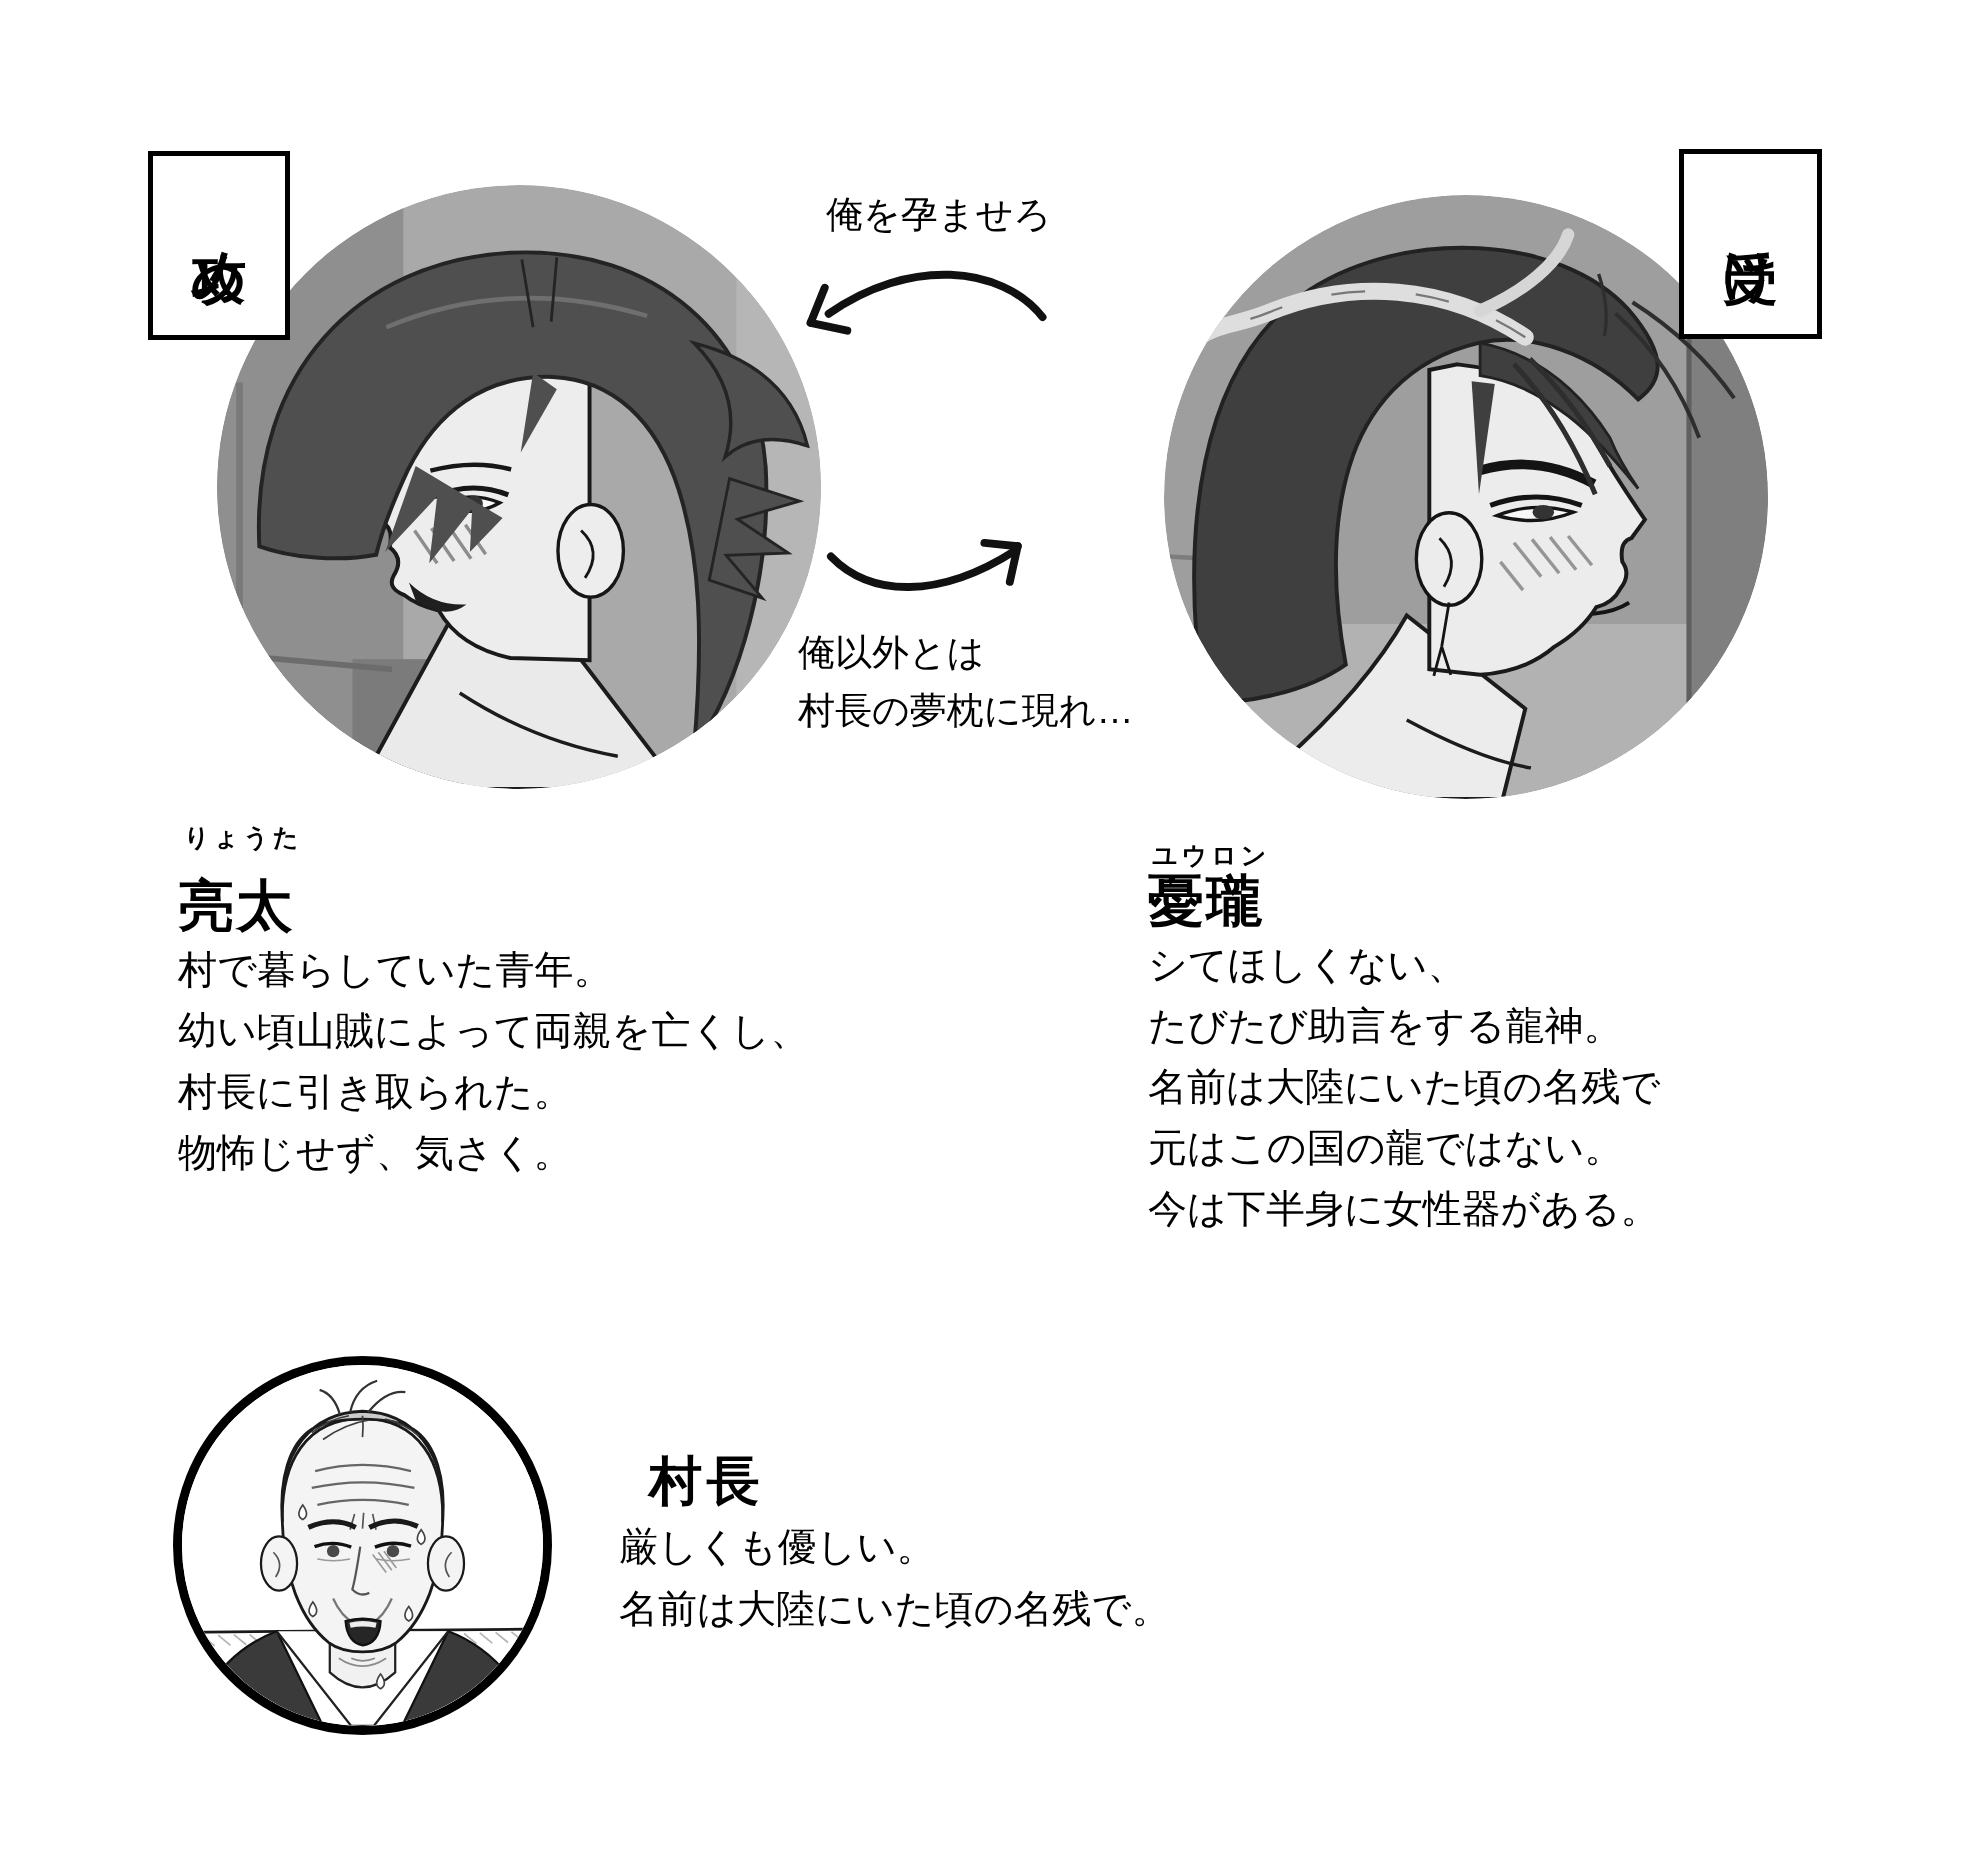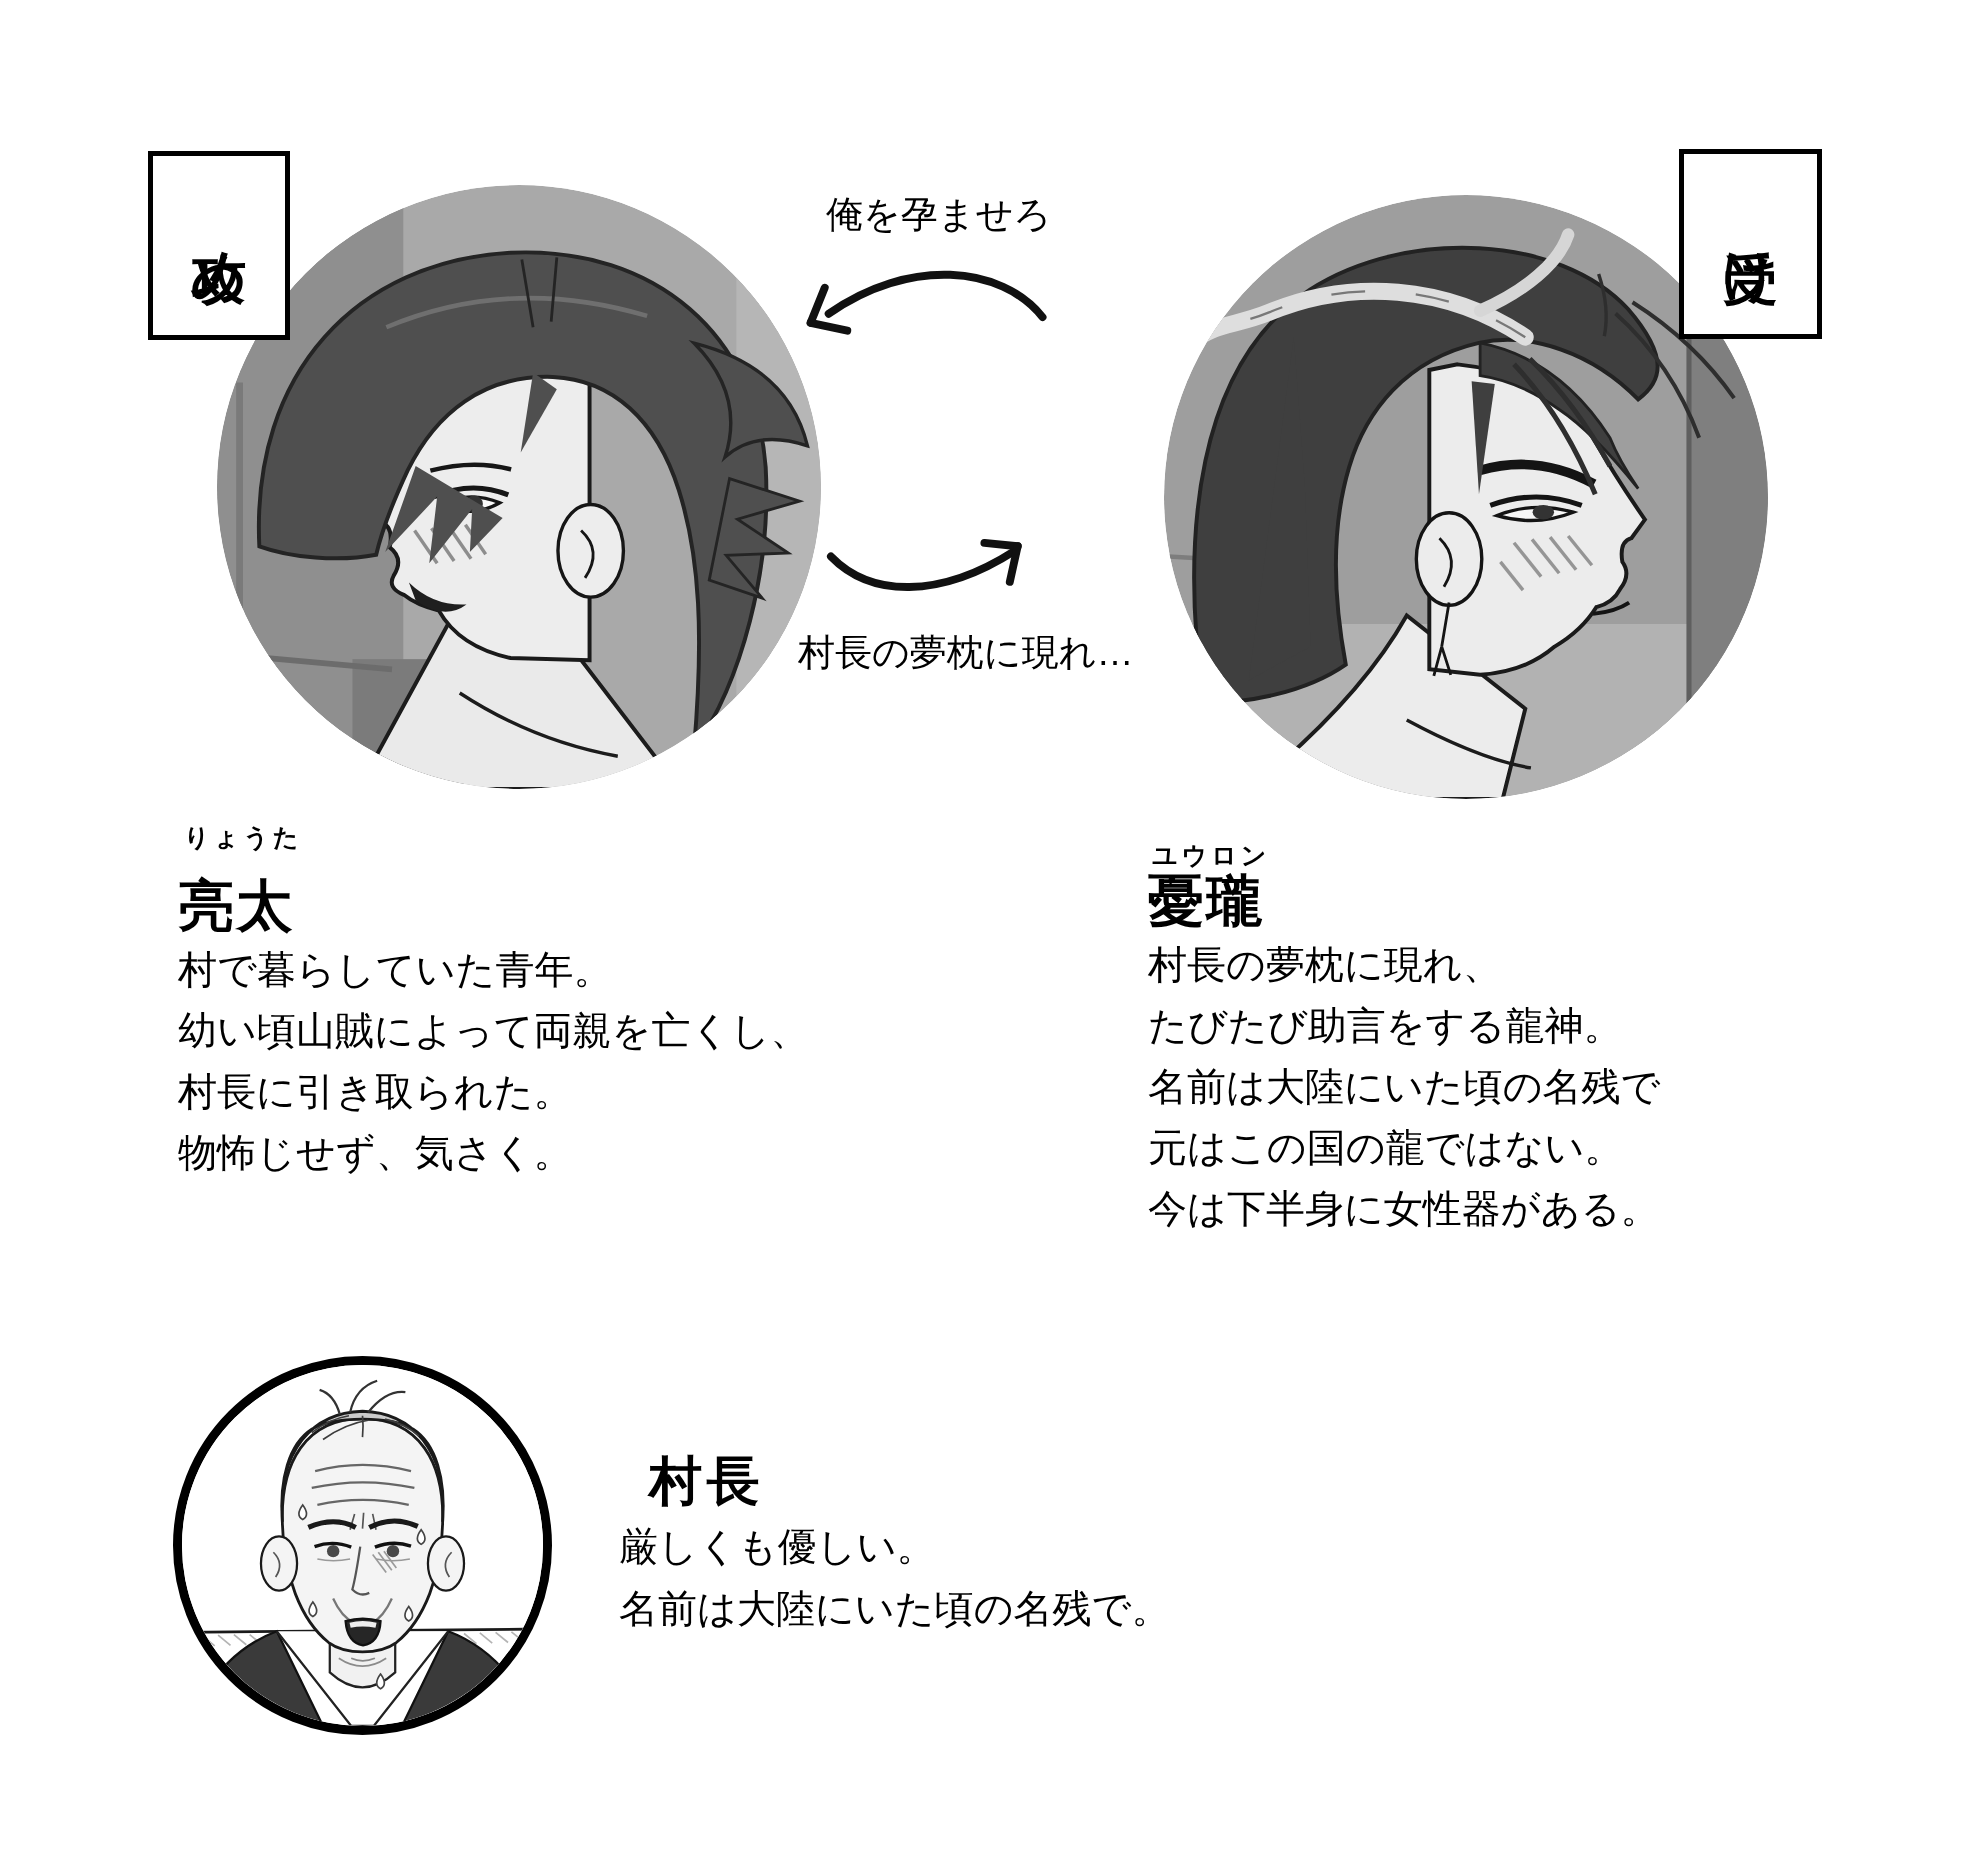--- a/index.html
+++ b/index.html
@@ -210,36 +210,37 @@
       <g fill="none" stroke="#111111" stroke-width="14" stroke-linecap="round" stroke-linejoin="round">
         <path d="M 1470 986 C 1540 1058 1662 1062 1796 976"></path>
         <path d="M 1801 968 L 1742 962"></path>
         <path d="M 1801 968 L 1787 1031"></path>
       </g>
     </svg>
   </div>
 
   <div class="hand" id="arrow-label-top">俺を孕ませろ</div>
   <div class="hand" id="arrow-label-bottom">
+    <div class="line">俺以外とは</div>
     <div class="line">村長の夢枕に現れ…</div>
   </div>
 
   <div class="furigana" id="seme-furigana">りょうた</div>
   <div class="char-name" id="seme-name">亮太</div>
   <div class="char-desc" id="seme-desc">
     <div class="line">村で暮らしていた青年。</div>
     <div class="line">幼い頃山賊によって両親を亡くし、</div>
     <div class="line">村長に引き取られた。</div>
     <div class="line">物怖じせず、気さく。</div>
   </div>
 
   <div class="furigana" id="uke-furigana">ユウロン</div>
   <div class="char-name" id="uke-name">憂瓏</div>
   <div class="char-desc" id="uke-desc">
-    <div class="line">村長の夢枕に現れ、</div>
+    <div class="line">シてほしくない、</div>
     <div class="line">たびたび助言をする龍神。</div>
     <div class="line">名前は大陸にいた頃の名残で</div>
     <div class="line">元はこの国の龍ではない。</div>
     <div class="line">今は下半身に女性器がある。</div>
   </div>
 
   <div class="portrait" id="portrait-chief">
     <svg viewBox="0 0 640 640">
       <rect width="640" height="640" fill="#ffffff"></rect>
 

